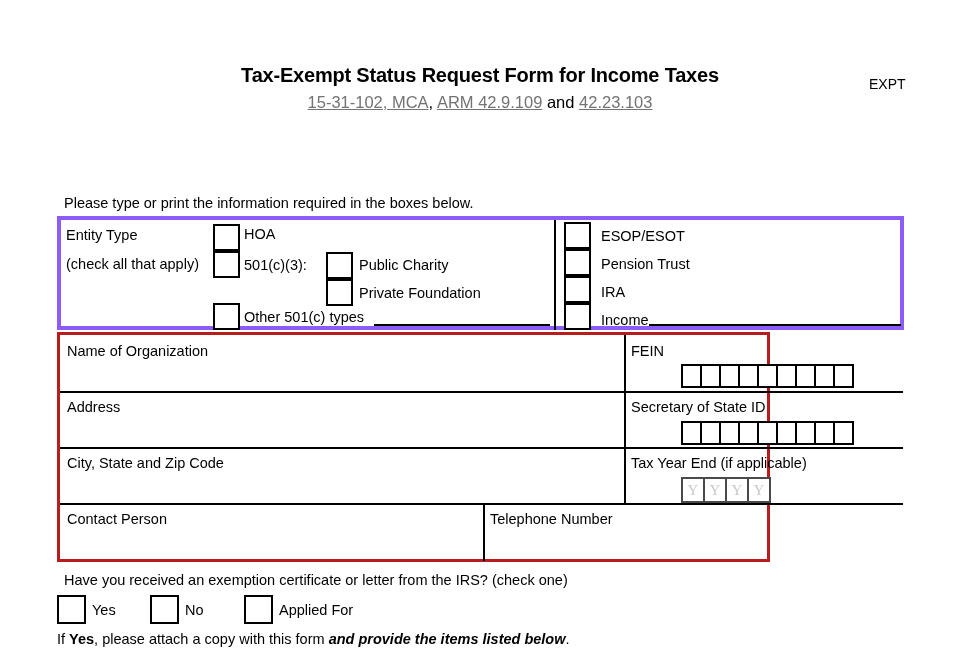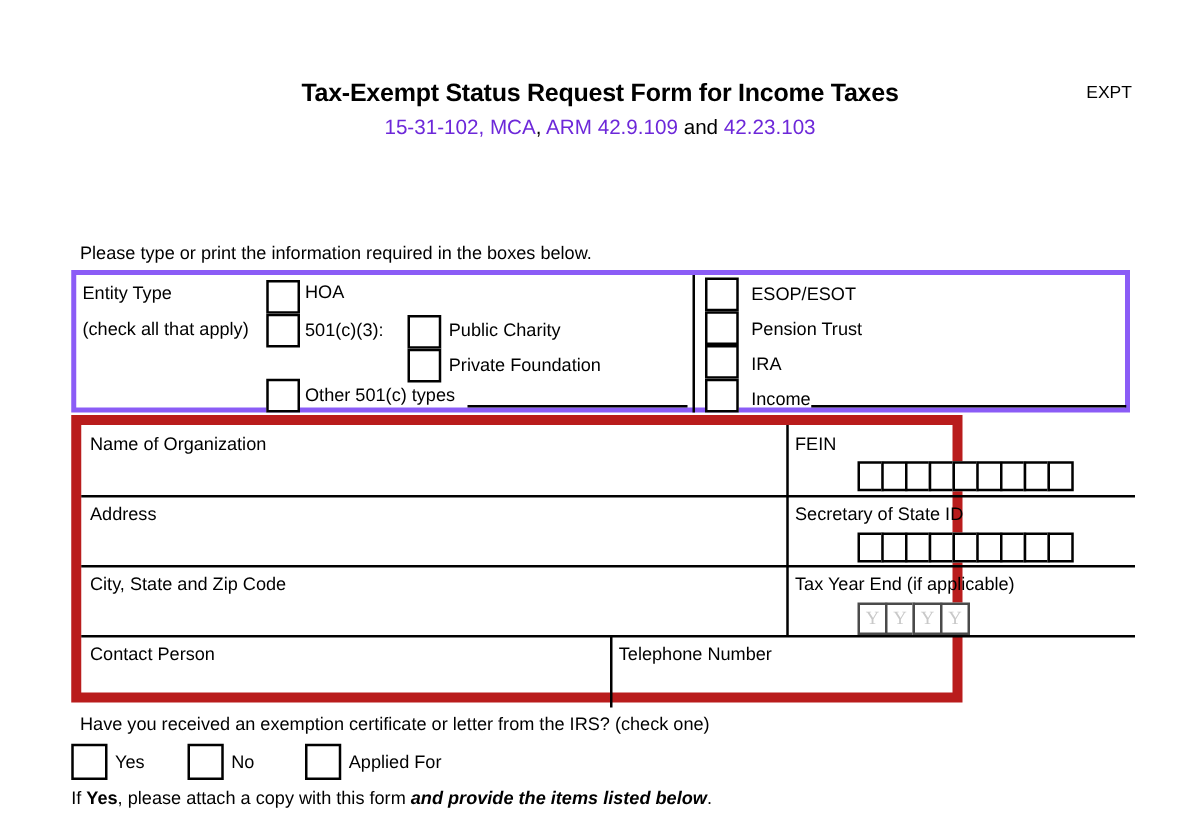--- a/index.html
+++ b/index.html
@@ -39,26 +39,27 @@
     font-weight: bold;
     letter-spacing: -0.2px;
     white-space: nowrap;
   }
   #citation-line {
     margin-top: 6px;
     font-size: 16.5px;
     white-space: nowrap;
   }
   .cite-link {
-    color: #6d28d9;
+    color: #737373;
+    text-decoration: underline;
   }
   .cite-sep { color: #000; }
   #expt-code {
     position: absolute;
-    left: 869px; top: 65px;
+    left: 869px; top: 76px;
     font-size: 14px;
   }
 
   
   #instruction {
     position: absolute;
     left: 64px; top: 195px;
     font-size: 14.5px;
   }
 
@@ -138,21 +139,21 @@
   #lbl-pension { left: 45px; top: 36px; }
   #lbl-ira     { left: 45px; top: 64px; }
   #lbl-other   { left: 45px; top: 92px; }
   #rule-other  { left: 93px; top: 104px; width: 252px; }
 
   
   #org-block {
     position: absolute;
     left: 57px; top: 332px;
     width: 713px; height: 230px;
-    border: 8px solid #b91c1c;
+    border: 3px solid #b91c1c;
     box-sizing: border-box;
   }
   .org-hline {
     position: absolute;
     left: 0;
     width: 843px;
     height: 2px;
     background: #000;
   }
   .org-vline {

